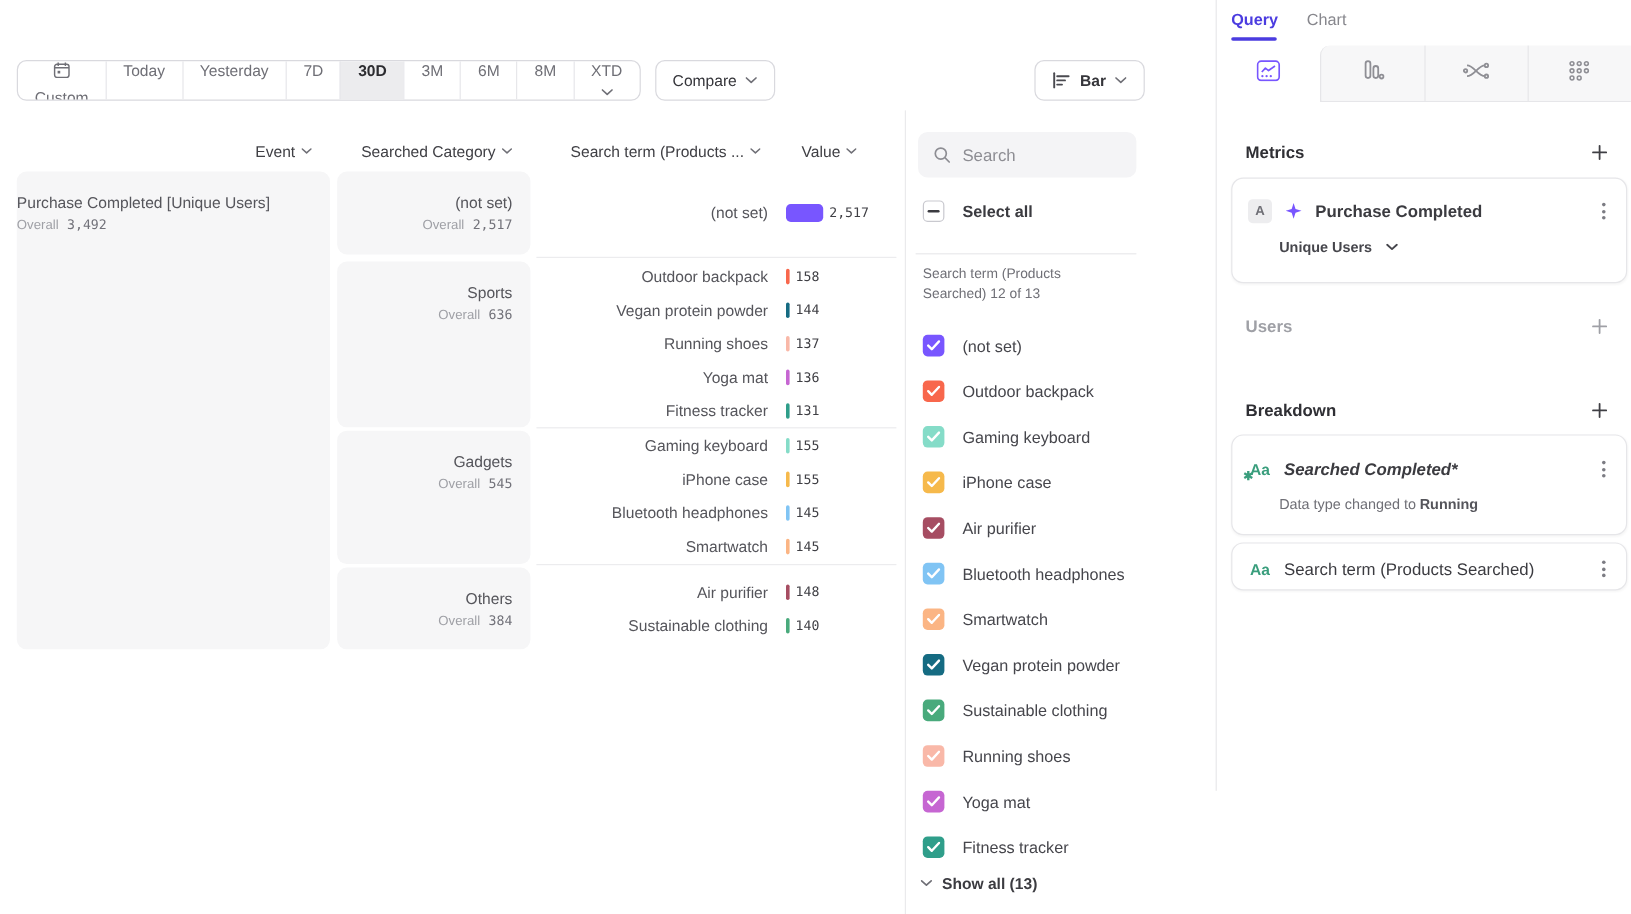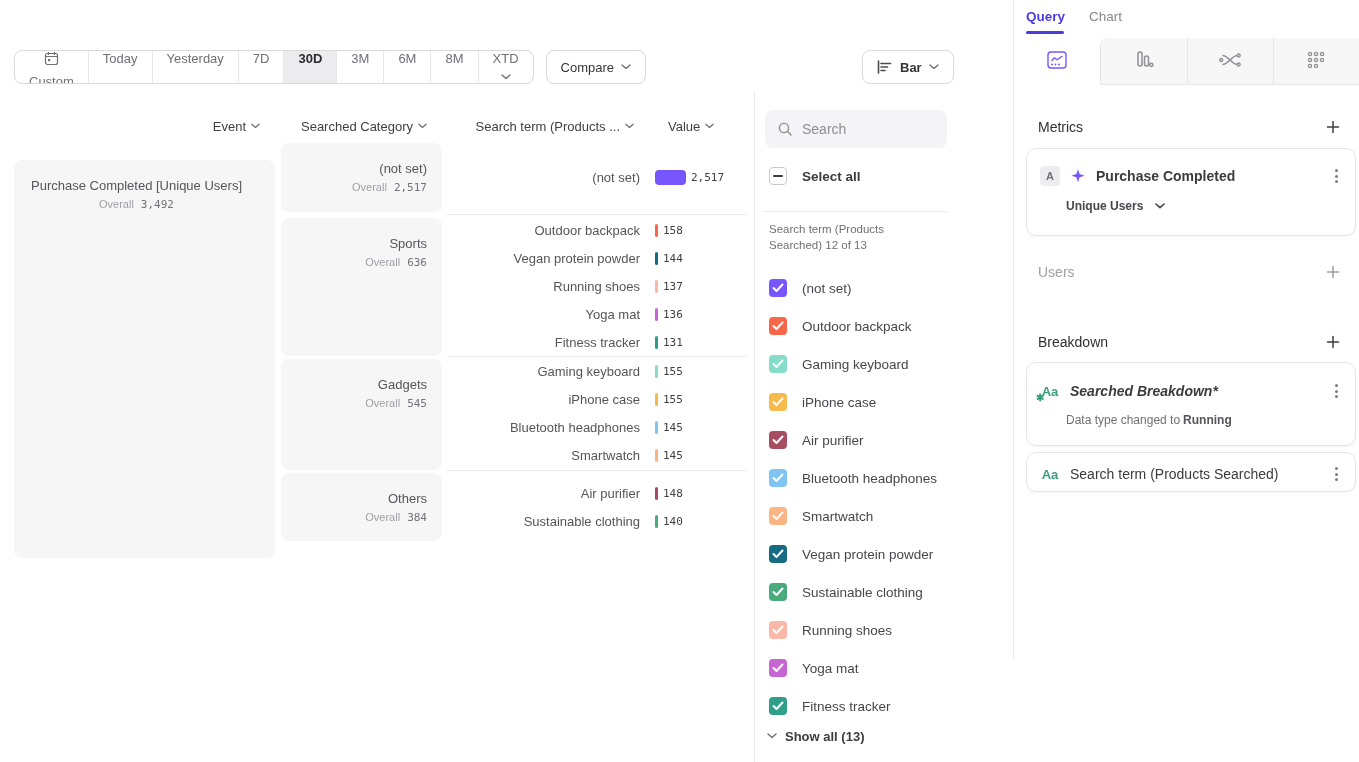--- a/index.html
+++ b/index.html
@@ -21,22 +21,22 @@
   .icn { display:inline-flex; align-items:center; color:#6f6f76; }
 
   
   .th { position:absolute; top:118px; height:16px; display:flex; align-items:center; gap:5px; font-size:13px; color:#3f3f44; cursor:pointer; }
   #th-event  { left:170px; width:90px;  justify-content:flex-end; }
   #th-cat    { left:250px; width:177px; justify-content:flex-end; }
   #th-term   { left:430px; width:204px; justify-content:flex-end; }
   #th-value  { left:668px; }
 
   
-  .event-cell { position:absolute; left:14px; top:160px; width:261px; height:398px;
-    background:#f6f6f7; border-radius:8px; text-align:center; padding:18px 16px 0 0; }
+  .event-cell { position:absolute; left:14px; top:143px; width:261px; height:398px;
+    background:#f6f6f7; border-radius:8px; text-align:left; padding:18px 16px 0 0; }
   .cell-name { font-size:13px; color:#55555b; }
   .cell-sub { margin-top:5px; font-size:11px; color:#9fa0a6; }
   .cell-sub .num { font-family:"DejaVu Sans Mono", monospace; font-size:11px; color:#72727a; margin-left:7px; }
 
   .cat-col { position:absolute; left:281px; top:143px; width:161px; }
   .cat-cell { background:#f6f6f7; border-radius:8px; text-align:right; padding:18px 15px 0 0; cursor:pointer; }
   .cat-col > .cat-cell:nth-of-type(1) { height:69px; }
   .cat-col > .cat-cell:nth-of-type(2) { height:138px; margin-top:6px; }
   .cat-col > .cat-cell:nth-of-type(3) { height:111px; margin-top:3px; }
   .cat-col > .cat-cell:nth-of-type(4) { height:68px;  margin-top:3px; }
@@ -77,21 +77,21 @@
   .qtab { position:absolute; top:9px; font-size:13.5px; cursor:pointer; }
   .qtab.query { left:12px; color:#4b3ce0; font-weight:700; }
   .qtab.chart { left:75px; color:#87878d; }
   .qtab-underline { position:absolute; left:12px; top:31px; width:38px; height:3px; border-radius:2px; background:#4b3ce0; }
   .icon-row { position:absolute; left:0; top:38px; width:346px; height:47px; }
   .icon-row .grayblock { position:absolute; left:86px; right:0; top:0; bottom:0; background:#f7f7f8; border-left:1px solid #e6e6e9; border-bottom:1px solid #e6e6e9; border-top-left-radius:8px; }
   .icon-row .vdiv { position:absolute; top:0; bottom:0; width:1px; background:#e6e6e9; }
   .itab { position:absolute; top:0; bottom:0; width:86px; display:flex; align-items:center; justify-content:center; color:#8f8f95; cursor:pointer; }
   .itab.active { color:#7856ff; }
 
-  .sec-h { position:absolute; left:24px; font-size:14px; font-weight:400; color:#2f2f34;text-align:center; }
+  .sec-h { position:absolute; left:24px; font-size:14px; font-weight:700; color:#2f2f34;text-align:center; }
   .sec-h.dim { color:#9fa0a6; }
   .plus { position:absolute; right:18px; width:16px; height:16px; display:flex; align-items:center; justify-content:center; color:#3f3f44; cursor:pointer; }
   .plus.dim { color:#9fa0a6; }
 
   .card { position:absolute; left:12px; width:330px; background:#fff; border:1px solid #e6e6e9; border-radius:10px; box-shadow:0 1px 2px rgba(0,0,0,.04); cursor:pointer; }
   .card-row { position:absolute; left:13px; right:13px; display:flex; align-items:center; gap:10px; }
   .badge-a { width:20px; height:20px; border-radius:4px; background:#ededef; color:#6f6f76; font-size:11px; font-weight:700; display:flex; align-items:center; justify-content:center; }
   .card-title { font-size:14px; font-weight:700; color:#3b3b40; white-space:nowrap; }
   .card-title.italic { font-style:italic; }
   .kebab { margin-left:auto; display:flex; flex-direction:column; gap:2.5px; padding:4px; cursor:pointer; }
@@ -592,21 +592,21 @@
     <div class="sec-h" style="top:334px">Breakdown</div>
     <div class="plus" style="top:334px">
       <svg width="14" height="14" viewBox="0 0 14 14" fill="none" stroke="currentColor" stroke-width="1.5" stroke-linecap="round">
           <path d="M7 1.5v11M1.5 7h11"></path>
         </svg>
     </div>
 
     <div class="card" style="top:362px; height:84px">
       <div class="card-row" style="top:17px">
         <span class="aa-icon"><span>Aa</span><span class="ast">✱</span></span>
-        <span class="card-title italic">Searched Breakdown*</span>
+        <span class="card-title italic">Searched Completed*</span>
         <span class="kebab">
             <i></i>
             <i></i>
             <i></i>
           </span>
       </div>
       <div class="note-line" style="top:50px">
         <span>Data type changed to</span><b>Running</b>
       </div>
     </div>

